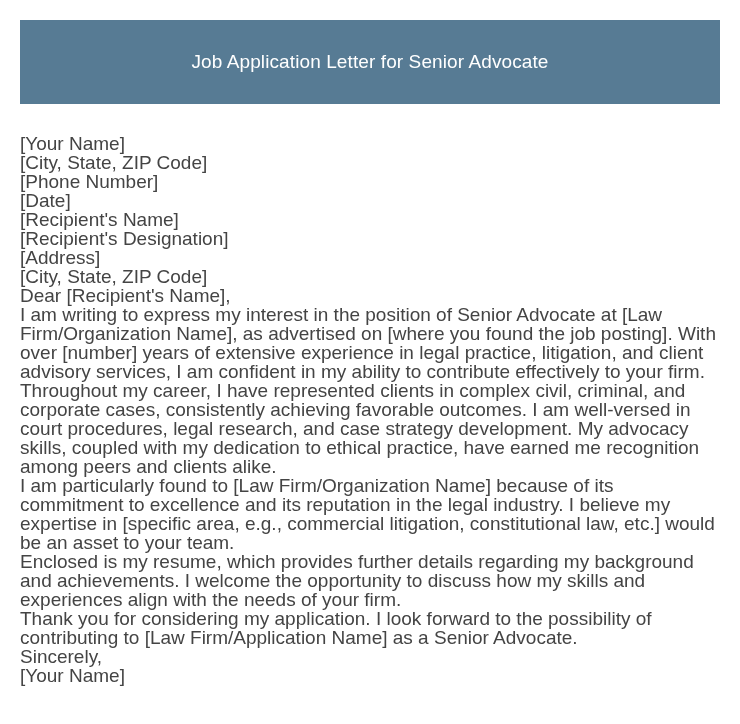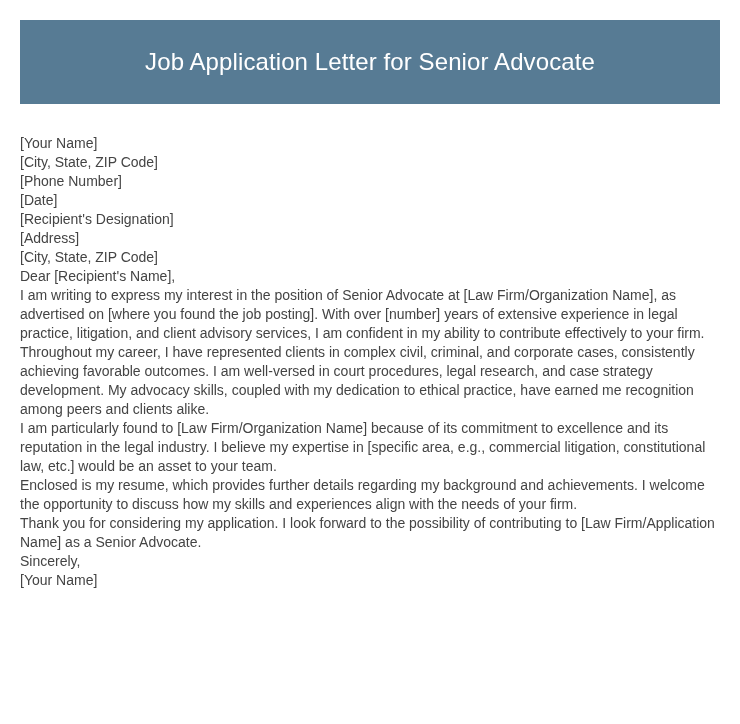--- a/index.html
+++ b/index.html
@@ -20,30 +20,30 @@
     top: 20px;
     width: 700px;
     height: 84px;
     background: #577b94;
     display: flex;
     align-items: center;
     justify-content: center;
   }
   .header-title {
     color: #ffffff;
-    font-size: 24px;
+    font-size: 19px;
     letter-spacing: 0.1px;
   }
   .letter {
     position: absolute;
     left: 20px;
     top: 134px;
     width: 702px;
     color: #444444;
-    font-size: 14px;
+    font-size: 19px;
     line-height: 19px;
   }
   .line, .para {
     margin: 0;
     padding: 0;
   }
 </style>
 </head>
 <body>
 
@@ -52,20 +52,21 @@
 </div>
 
 <div class="letter">
   <div>
     <p class="line">[Your Name]</p>
     <p class="line">[City, State, ZIP Code]</p>
     <p class="line">[Phone Number]</p>
   </div>
   <p class="line">[Date]</p>
   <div>
+    <p class="line">[Recipient's Name]</p>
     <p class="line">[Recipient's Designation]</p>
     <p class="line">[Address]</p>
     <p class="line">[City, State, ZIP Code]</p>
   </div>
   <p class="line">Dear [Recipient's Name],</p>
   <p class="para">I am writing to express my interest in the position of Senior Advocate at [Law Firm/Organization Name], as advertised on [where you found the job posting]. With over [number] years of extensive experience in legal practice, litigation, and client advisory services, I am confident in my ability to contribute effectively to your firm.</p>
   <p class="para">Throughout my career, I have represented clients in complex civil, criminal, and corporate cases, consistently achieving favorable outcomes. I am well-versed in court procedures, legal research, and case strategy development. My advocacy skills, coupled with my dedication to ethical practice, have earned me recognition among peers and clients alike.</p>
   <p class="para">I am particularly found to [Law Firm/Organization Name] because of its commitment to excellence and its reputation in the legal industry. I believe my expertise in [specific area, e.g., commercial litigation, constitutional law, etc.] would be an asset to your team.</p>
   <p class="para">Enclosed is my resume, which provides further details regarding my background and achievements. I welcome the opportunity to discuss how my skills and experiences align with the needs of your firm.</p>
   <p class="para">Thank you for considering my application. I look forward to the possibility of contributing to [Law Firm/Application Name] as a Senior Advocate.</p>

